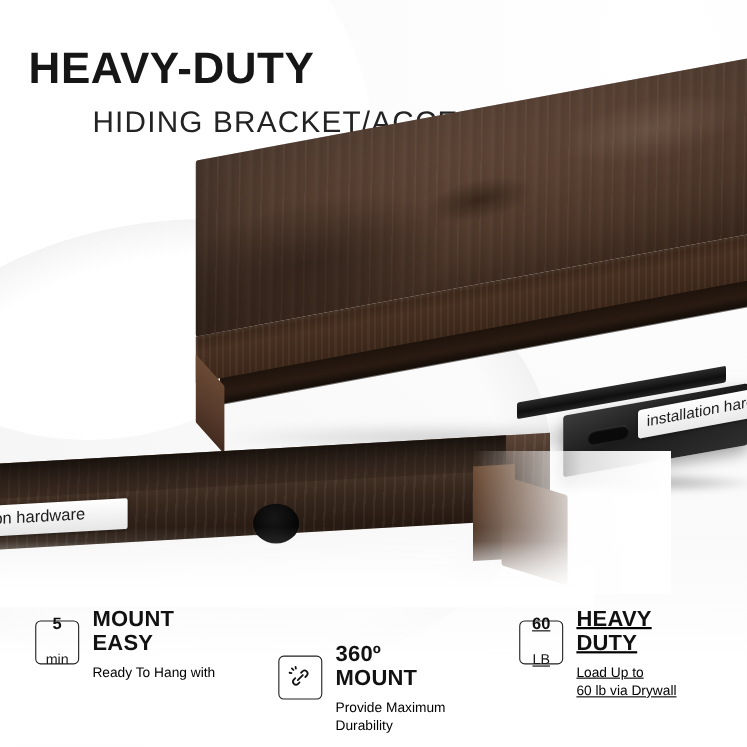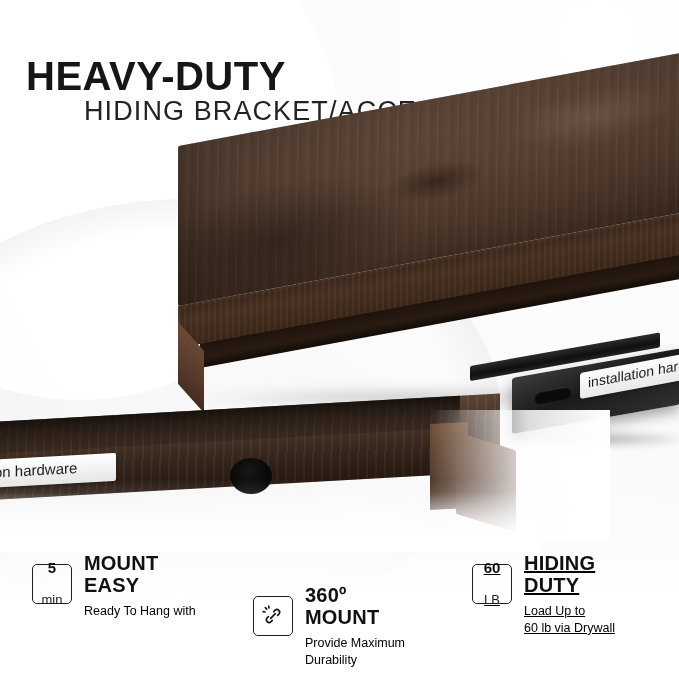--- a/index.html
+++ b/index.html
@@ -57,21 +57,21 @@
     position: absolute;
     left: 0; right: 0; bottom: 0;
     height: 200px;
     background: linear-gradient(180deg, rgba(255,255,255,0) 0%, #ffffff 60%);
   }
 
   
   .headline {
     position: absolute;
     left: 26px;
-    top: 56px;
+    top: 42px;
     font-size: 40px;
     font-weight: bold;
     letter-spacing: 0.5px;
     color: #161616;
     line-height: 1;
   }
   .subhead {
     position: absolute;
     left: 84px;
     top: 98px;
@@ -516,21 +516,21 @@
         </div>
       </div>
     </div>
 
     <div class="feature">
       <div class="badge">
         <span class="big">60</span>
         <span class="small">LB</span>
       </div>
       <div class="feature-text">
-        <div class="feature-title">HIDING</div>
+        <div class="feature-title">HEAVY</div>
         <div class="feature-title">DUTY</div>
         <div class="feature-desc">
           <div>Load Up to</div>
           <div>60 lb via Drywall</div>
         </div>
       </div>
     </div>
 
   </div>
 

